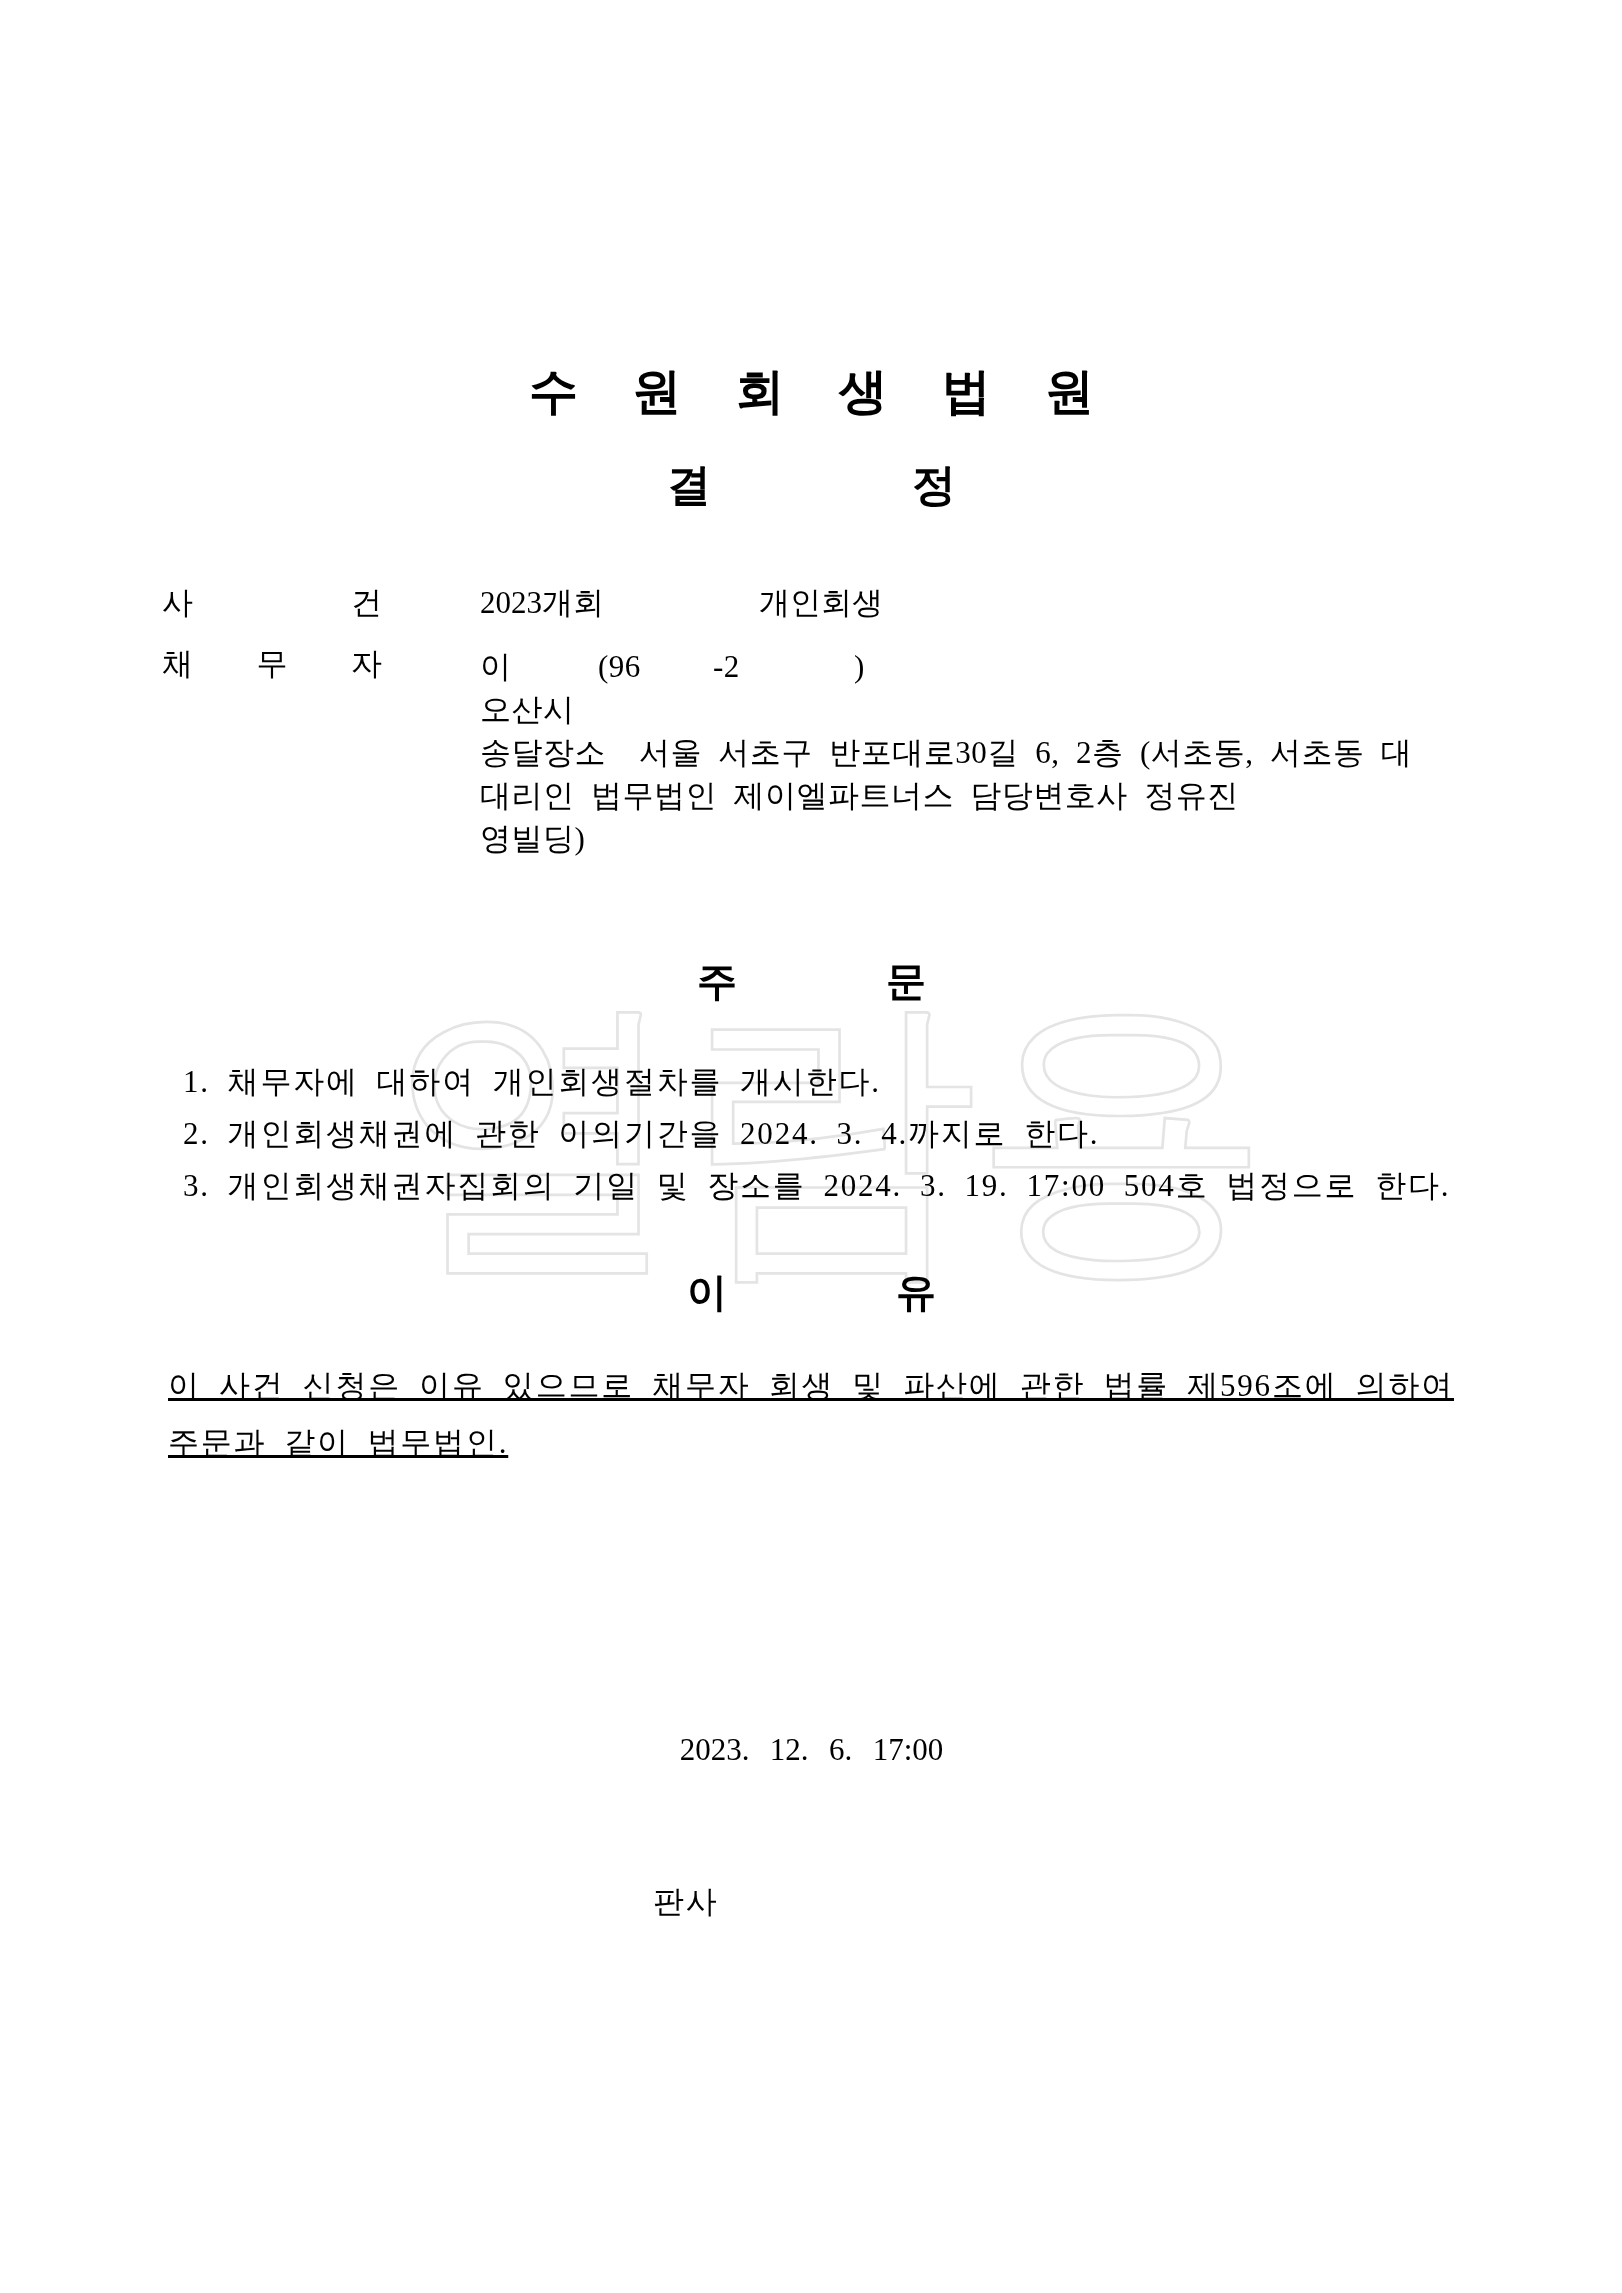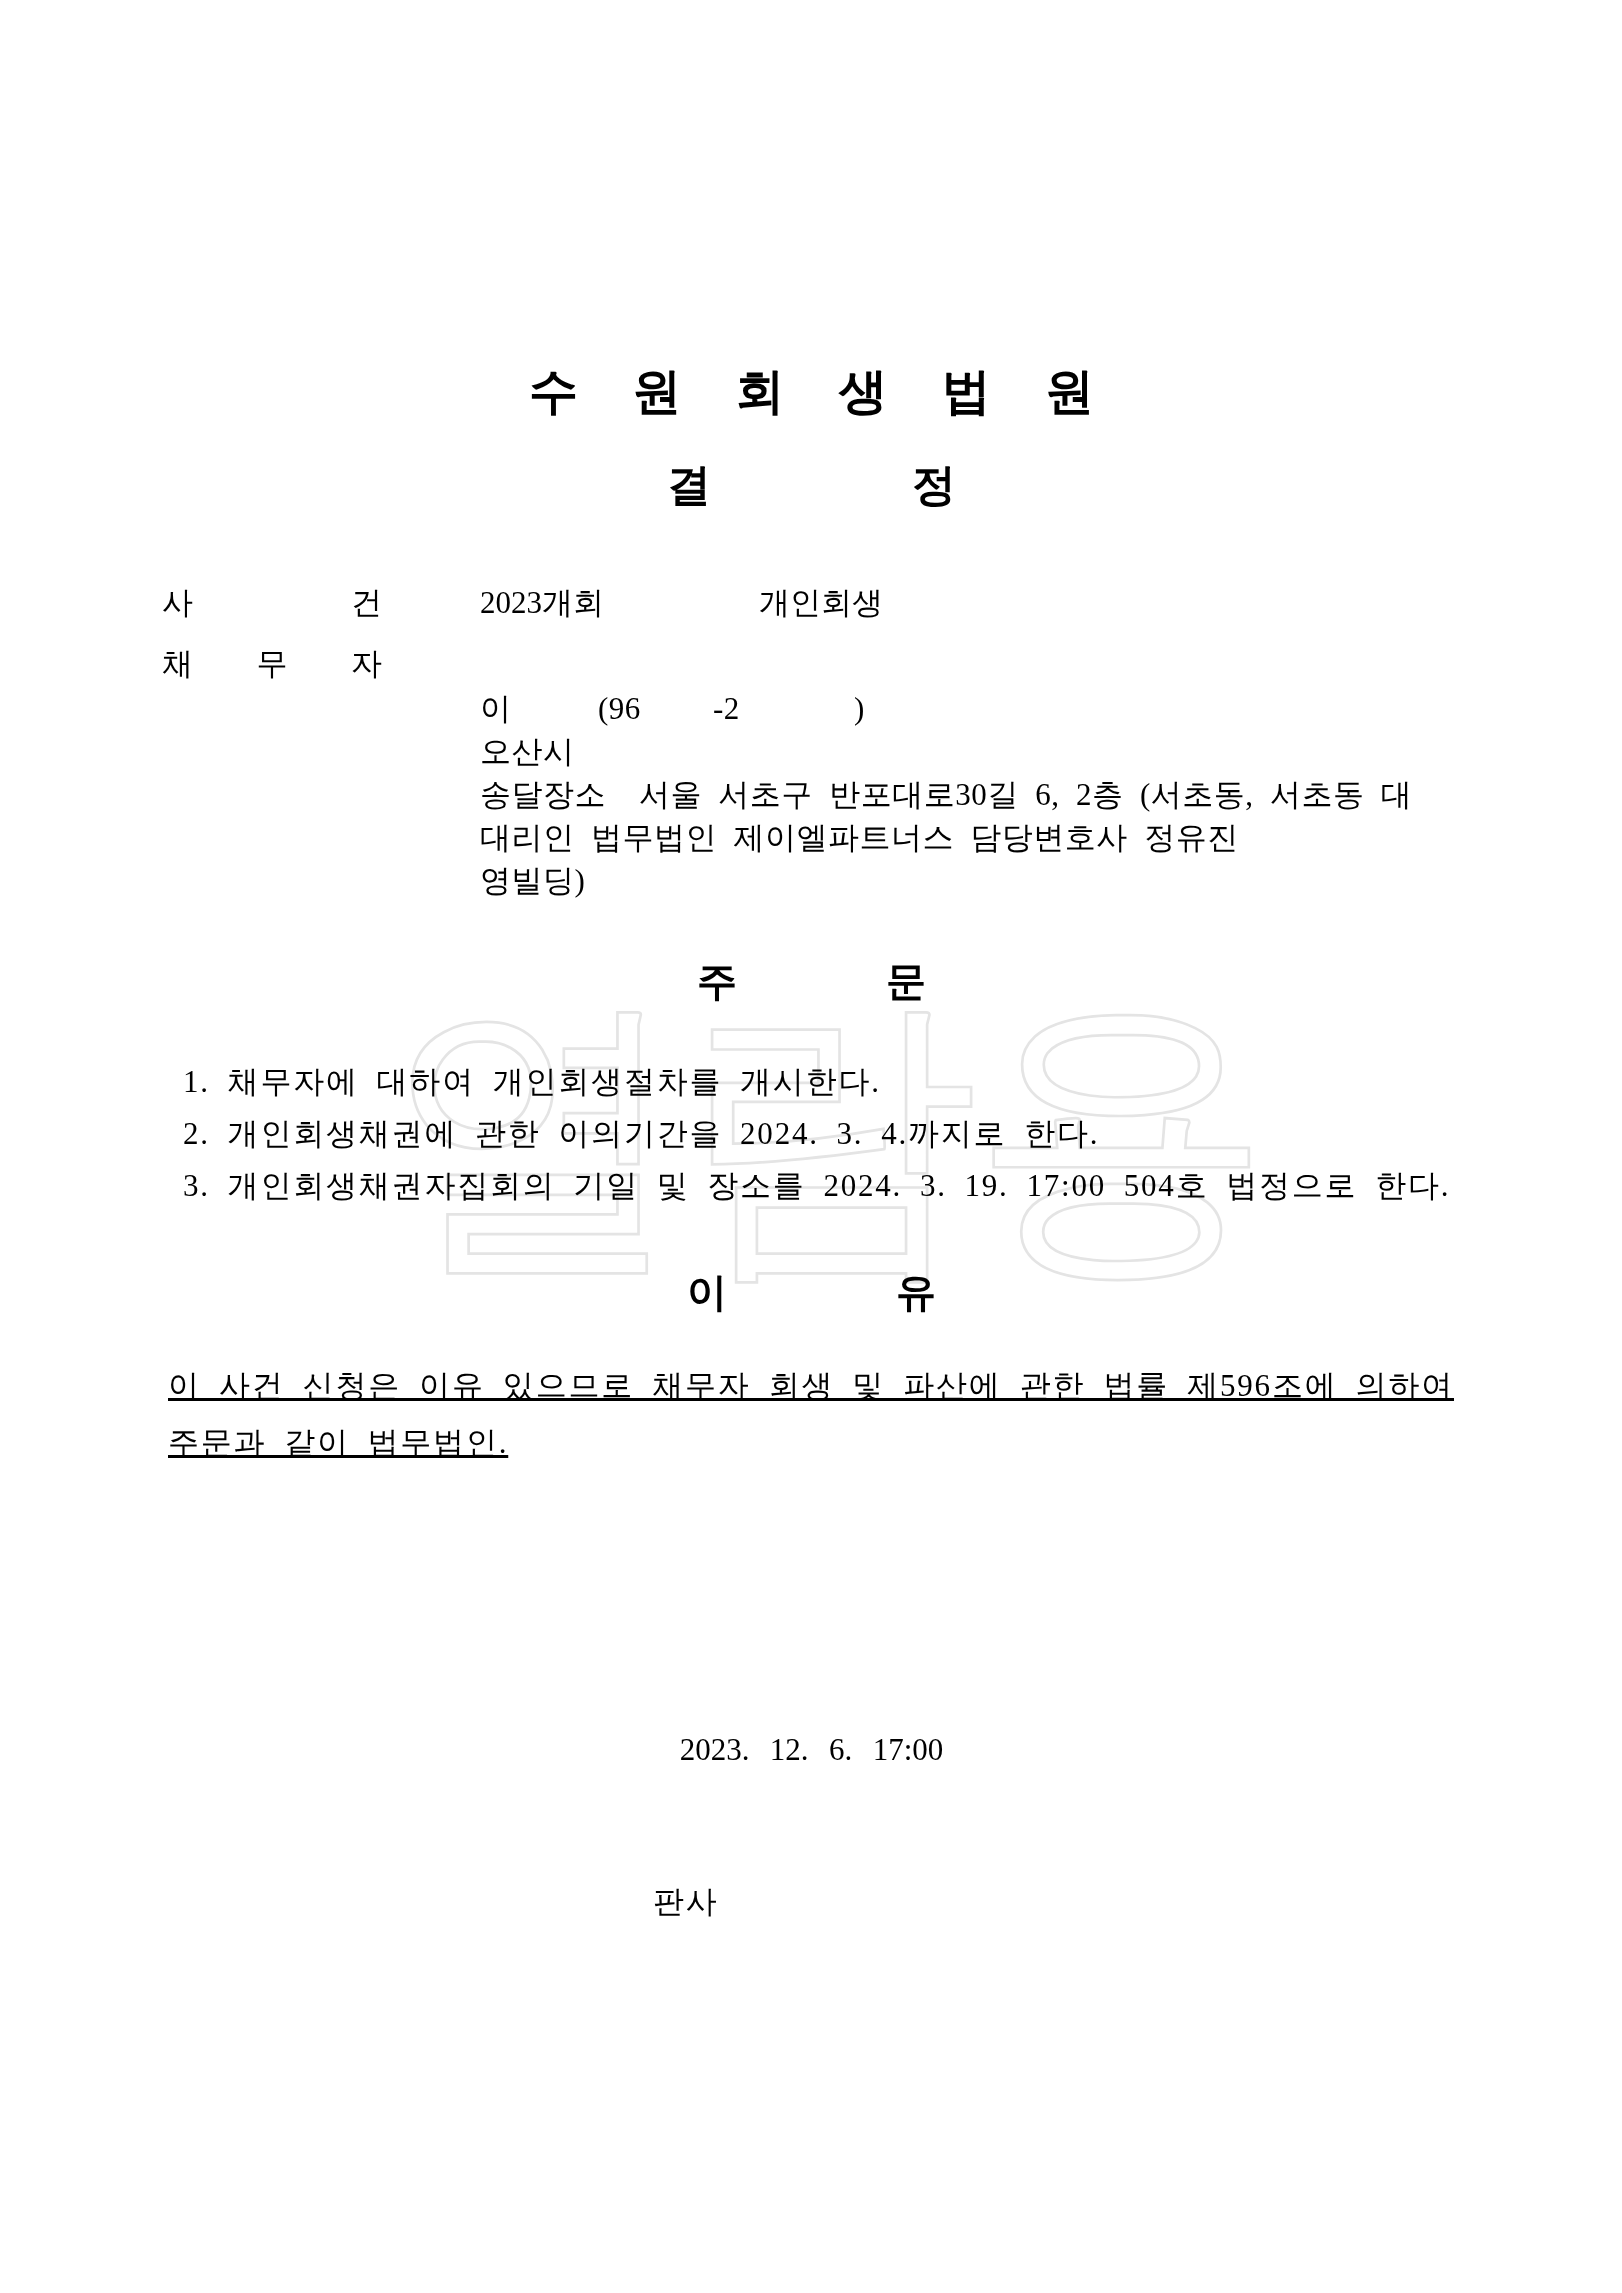--- a/index.html
+++ b/index.html
@@ -64,21 +64,21 @@
   .case-number { display: inline-block; width: 279px; }
   .debtor-block {
     position: absolute;
     left: 480px;
     top: 645px;
     font-size: 31px;
     line-height: 43px;
     letter-spacing: 0.5px;
     word-spacing: 8.2px;
   }
-  .debtor-line1 { white-space: nowrap; margin-top: 42px; }
+  .debtor-line1 { white-space: nowrap; }
   .debtor-name { display: inline-block; width: 118px; }
   .reg-open { display: inline-block; width: 115px; }
   .reg-tail { display: inline-block; width: 141px; }
   .pre { white-space: pre-wrap; }
 
   .order-items {
     position: absolute;
     left: 168px;
     top: 1056px;
     width: 1300px;

